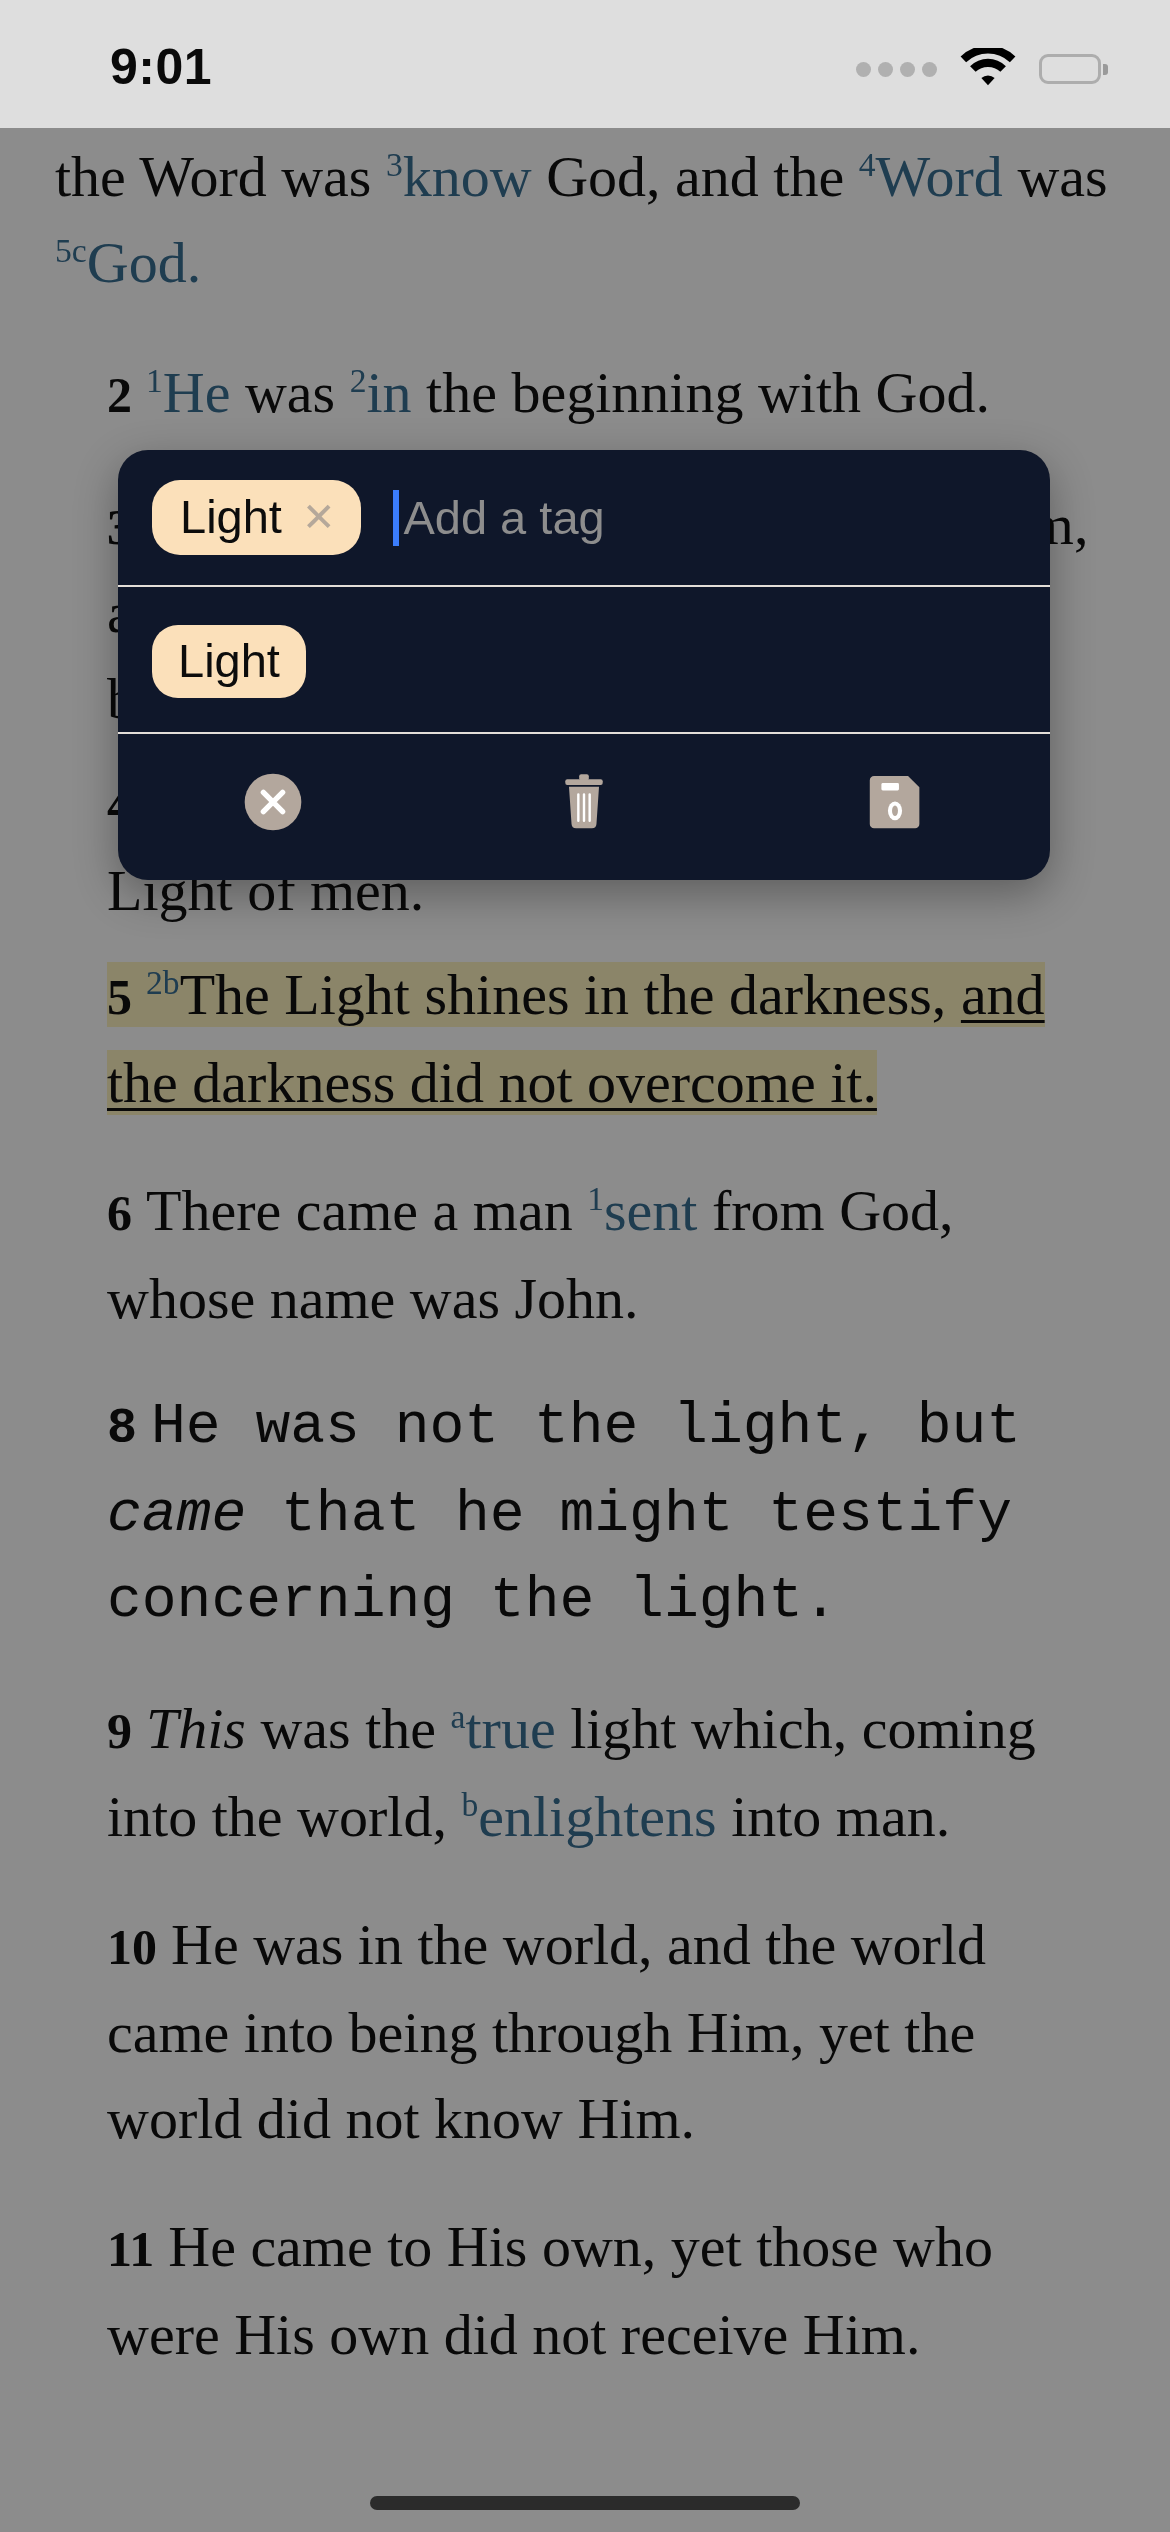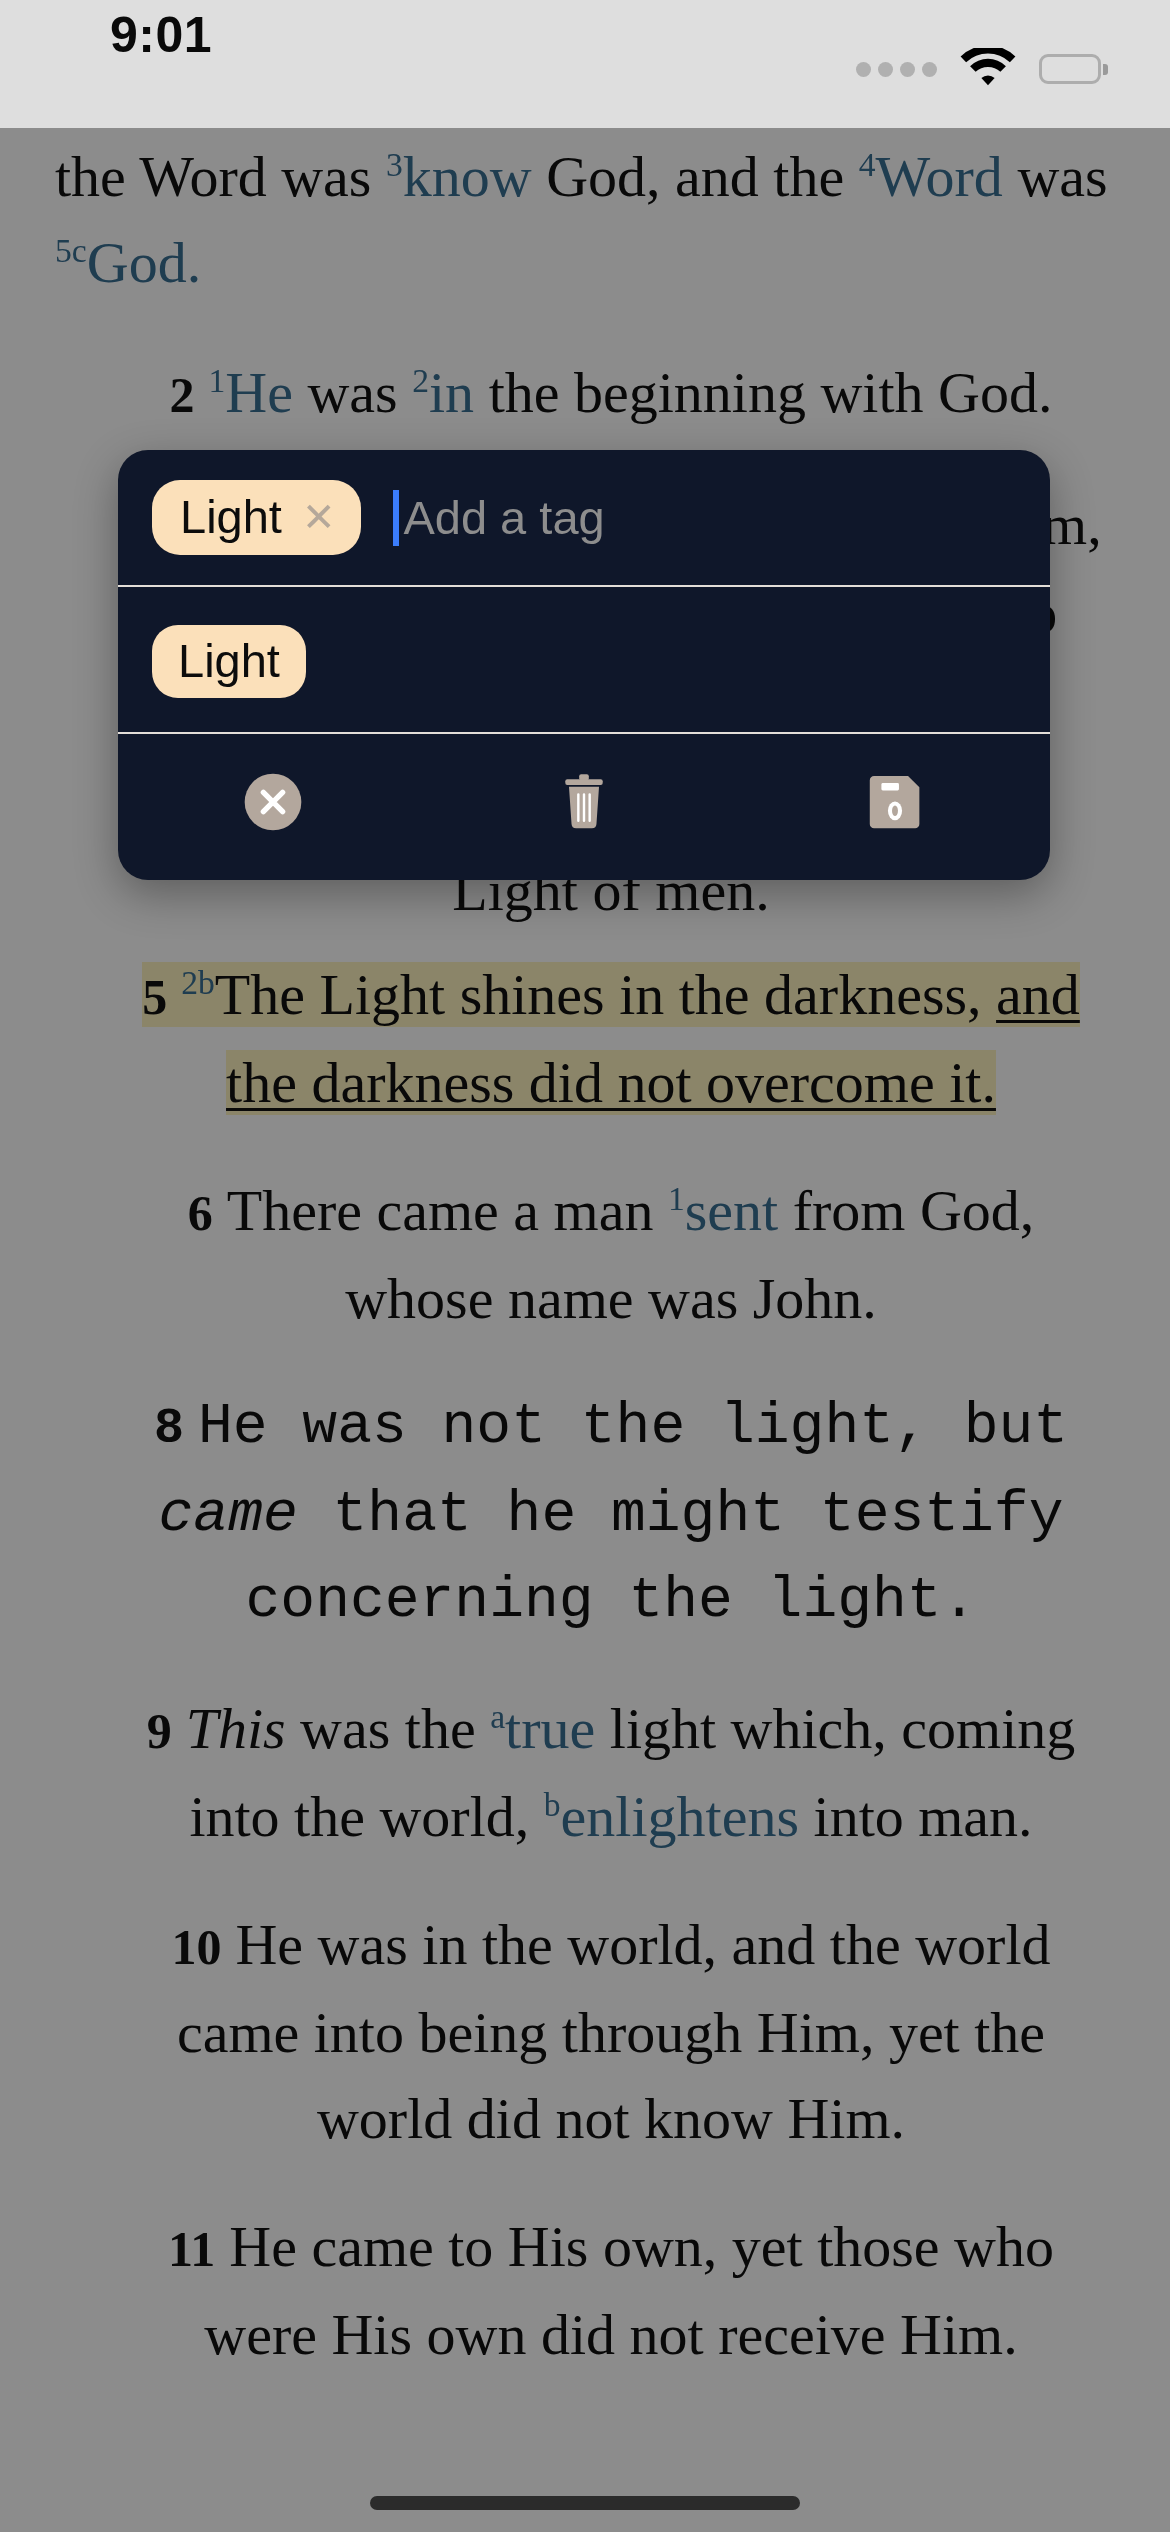--- a/index.html
+++ b/index.html
@@ -14,21 +14,21 @@
     position: relative;
     width: 1170px; height: 2532px;
     background: #ffffff;
   }
 
   
   .statusbar {
     position: absolute; top: 0; left: 0;
     width: 1170px; height: 128px;
     background: #dedede;
-    display: flex; 
+    display: flex; align-items: center;
     justify-content: space-between;
     padding: 0 62px 0 110px;
     z-index: 40;
   }
   .status-time {
     font-family: "Liberation Sans", sans-serif;
     font-weight: 700;
     font-size: 50px;
     color: #0a0a0a;
     letter-spacing: 0.5px;
@@ -79,21 +79,21 @@
     text-align: left;
     font-family: "Liberation Serif", serif;
   }
   .verse-block + .verse-block { margin-top: 30px; }
 
   .vnum {
     font-weight: 700;
     font-size: 50px;
     margin-right: 14px;
   }
-  .indent { padding-left: 52px; text-indent: 0; text-align: center; }
+  .indent { padding-left: 52px; text-indent: 0; }
 
   .ref {
     color: #3a6f93;
   }
   .sup {
     color: #3a6f93;
     font-size: 0.58em;
     vertical-align: super;
     line-height: 0;
   }

